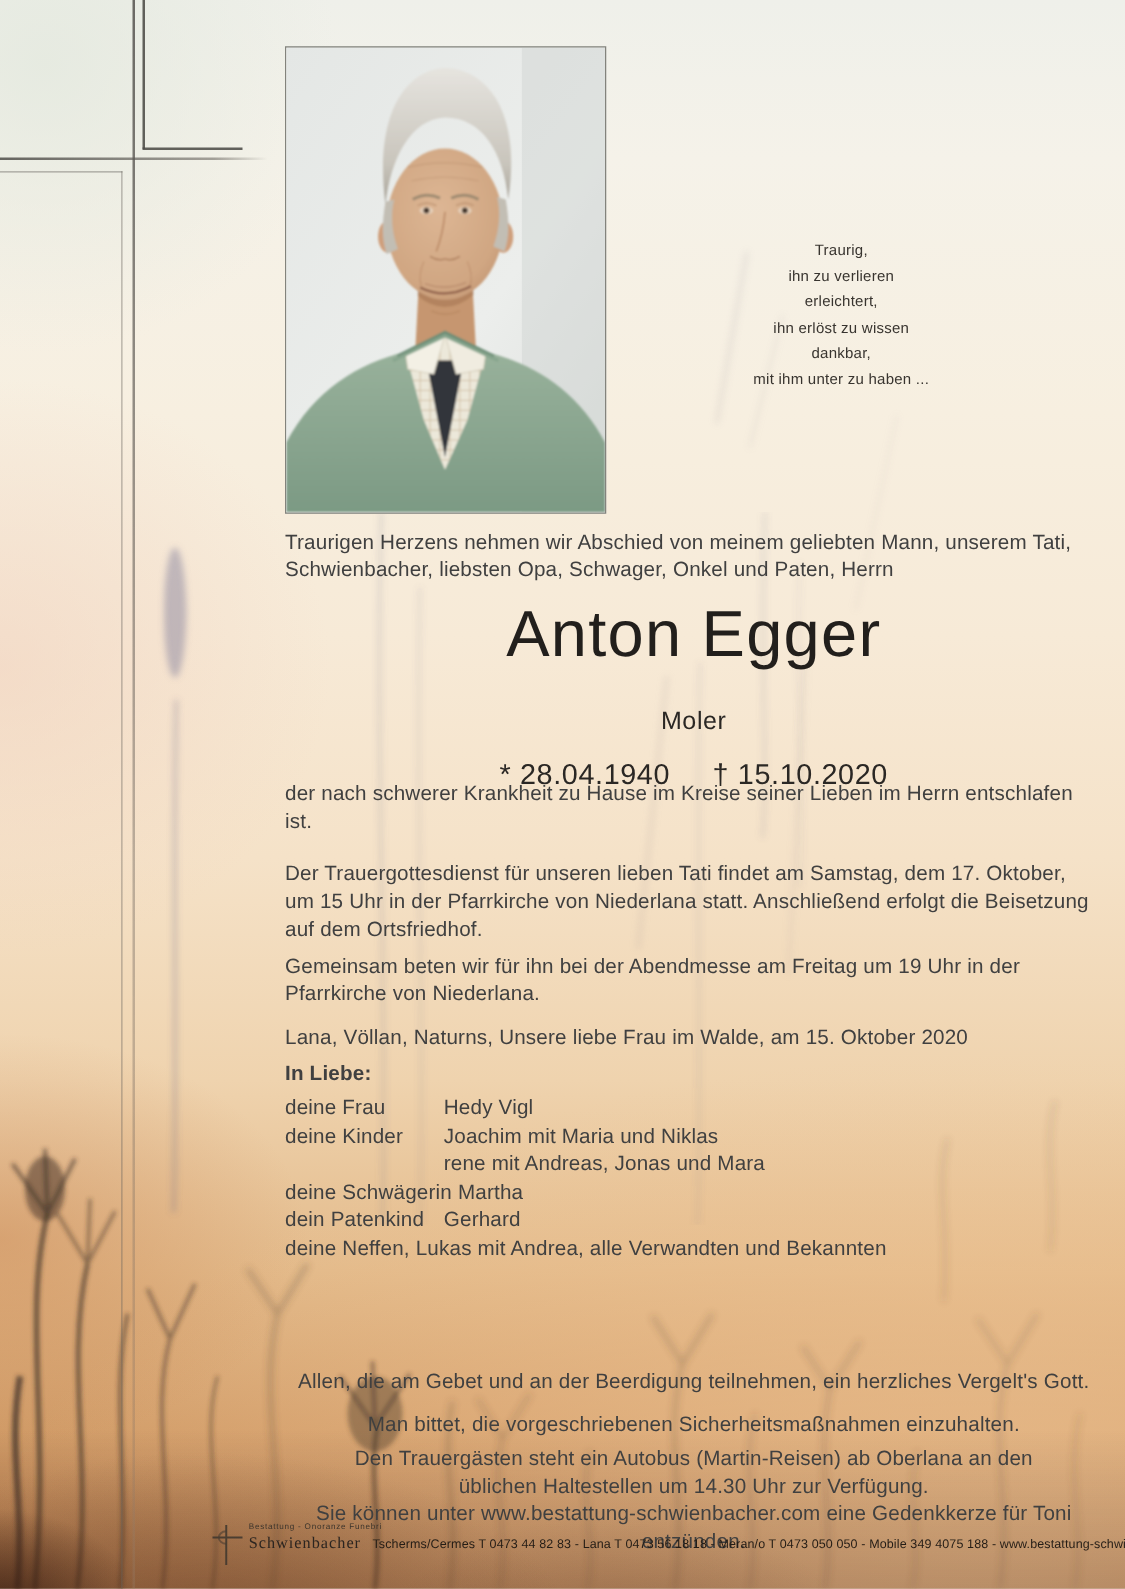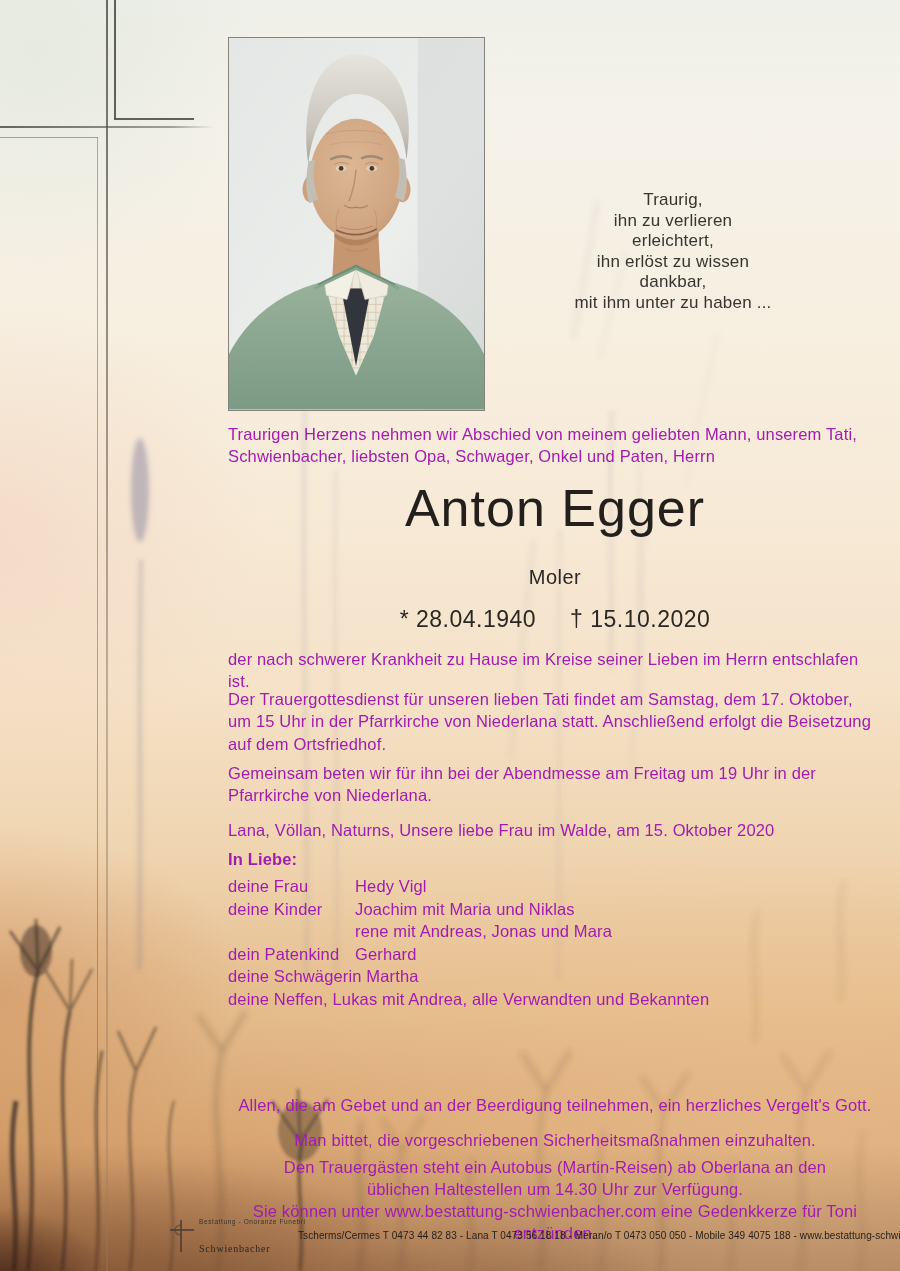--- a/index.html
+++ b/index.html
@@ -40,50 +40,50 @@
     background:linear-gradient(to right, rgba(78,76,72,.85), rgba(98,94,88,.55) 80%, rgba(98,94,88,0));}
   .ln.h2{left:0; top:137px; width:98px; height:1px; background:rgba(104,100,94,.55);}
   .ln.bv{left:114px; top:0; width:2px; height:119px; background:rgba(72,70,66,.85);}
   .ln.bh{left:114px; top:118px; width:80px; height:2px; background:rgba(72,70,66,.85);}
   
   .photo{position:absolute; left:228px; top:37px; width:257px; height:374px;
     border:1px solid #83837c; box-sizing:border-box; background:#e9ebe9;}
   .photo svg{display:block;}
   
   .poem{position:absolute; left:558px; top:190px; width:230px; text-align:center;
-    font-size:17px; line-height:20.5px; color:#38342f; letter-spacing:.2px;}
+    font-size:12px; line-height:20.5px; color:#38342f; letter-spacing:.2px;}
   
   .blk{position:absolute; left:228px; width:654px;}
   .c{text-align:center;}
-  .bodytxt{font-size:16.5px; line-height:22.4px; color:#a21caf; letter-spacing:.15px;}
+  .bodytxt{font-size:16.5px; line-height:22.4px; color:#404040; letter-spacing:.15px;}
   .nowrap div{white-space:nowrap;}
   .intro{top:423px;}
   .name{top:479px; font-size:52px; line-height:58px; color:#221f1c; font-weight:400; letter-spacing:1px;}
   .nickname{top:560px; font-size:20px; line-height:34px; color:#2a2724; letter-spacing:.5px;}
   .dates{top:606px; font-size:23px; color:#2a2724; letter-spacing:.5px;}
   .dates .gap{display:inline-block; width:34px;}
-  .p1{top:648px;}
+  .p1{top:624px;}
   .service{top:688px;}
   .evening{top:762px;}
   .places{top:819px;}
   .inlove{top:848px;font-weight:bold;}
   .family{top:875px;}
   .fam-row{line-height:22.5px; white-space:nowrap;}
   .fam-label{display:inline-block; width:127px;}
   .thanks{top:1017px;}
   .allen{top:1094px;}
   .safety{top:1129px;}
   .bus{top:1156px;text-align:center;}
   .candle{top:1200px;}
   
   .footer{position:absolute; left:168px; top:1216px; width:716px; height:44px; color:#221c15;}
   .cross{position:absolute; left:0; top:3px;}
   .logo-text{position:absolute; left:31px; top:2px;}
   .logo-tagline{font-size:6.5px; letter-spacing:.6px; color:#3a332b; white-space:nowrap;}
-  .logo-name{font-family:"Liberation Serif", serif; font-size:10px; letter-spacing:.8px; color:#2b2520; margin-top:18px;}
+  .logo-name{font-family:"Liberation Serif", serif; font-size:13px; letter-spacing:.8px; color:#2b2520; margin-top:1px;}
   .contact{position:absolute; left:130px; top:14px; font-size:10px; letter-spacing:.1px; white-space:nowrap; color:#241d16;}
 </style>
 </head>
 <body>
 
 <div class="page">
 
   <div class="bg-base"></div>
 
   <div class="streak" style="left:584px;top:200px;width:3px;height:140px;transform:rotate(10deg);background:rgba(150,140,148,.35);"></div>
@@ -269,24 +269,24 @@
     <div class="fam-row">
       <span class="fam-label">deine Frau</span><span>Hedy Vigl</span>
     </div>
     <div class="fam-row">
       <span class="fam-label">deine Kinder</span><span>Joachim mit Maria und Niklas</span>
     </div>
     <div class="fam-row">
       <span class="fam-label"></span><span>rene mit Andreas, Jonas und Mara</span>
     </div>
     <div class="fam-row">
+      <span>deine Schwägerin</span>&nbsp;<span>Martha</span>
+    </div>
+    <div class="fam-row">
       <span class="fam-label">dein Patenkind</span><span>Gerhard</span>
-    </div>
-    <div class="fam-row">
-      <span>deine Schwägerin</span>&nbsp;<span>Martha</span>
     </div>
     <div class="fam-row">deine Neffen, Lukas mit Andrea, alle Verwandten und Bekannten</div>
   </div>
 
 
   <div class="blk allen bodytxt c">Allen, die am Gebet und an der Beerdigung teilnehmen, ein herzliches Vergelt's Gott.</div>
   <div class="blk safety bodytxt c">Man bittet, die vorgeschriebenen Sicherheitsmaßnahmen einzuhalten.</div>
 
   <div class="blk bus bodytxt c nowrap">
     <div>Den Trauergästen steht ein Autobus (Martin-Reisen) ab Oberlana an den</div>

